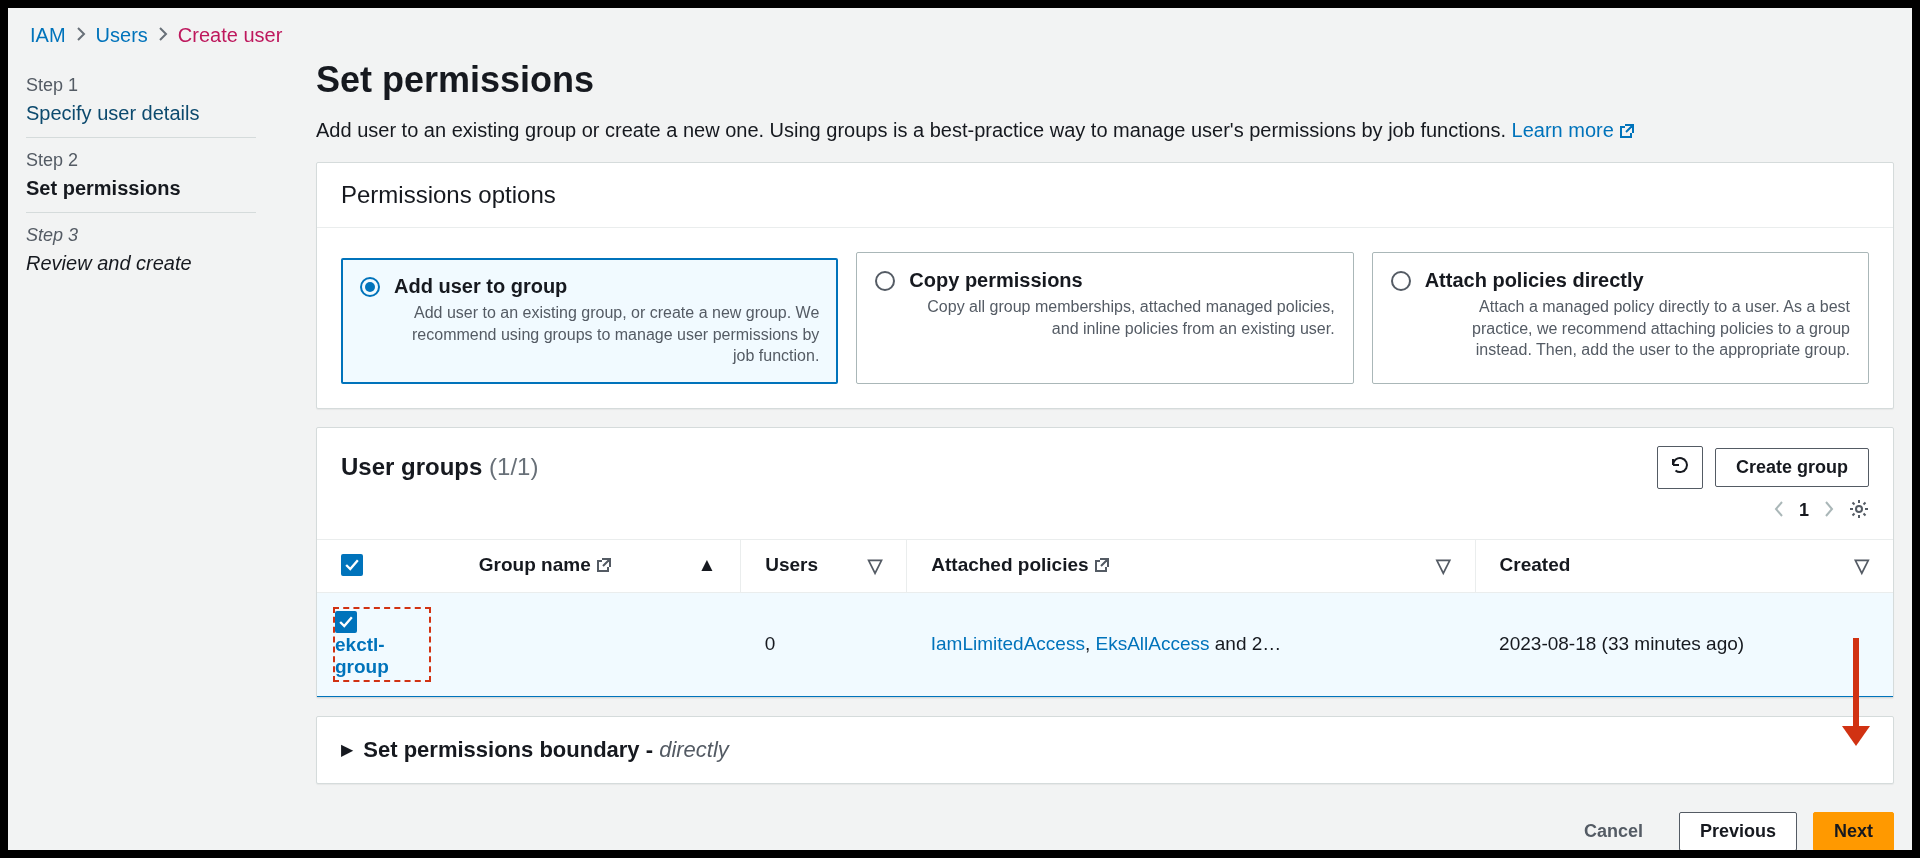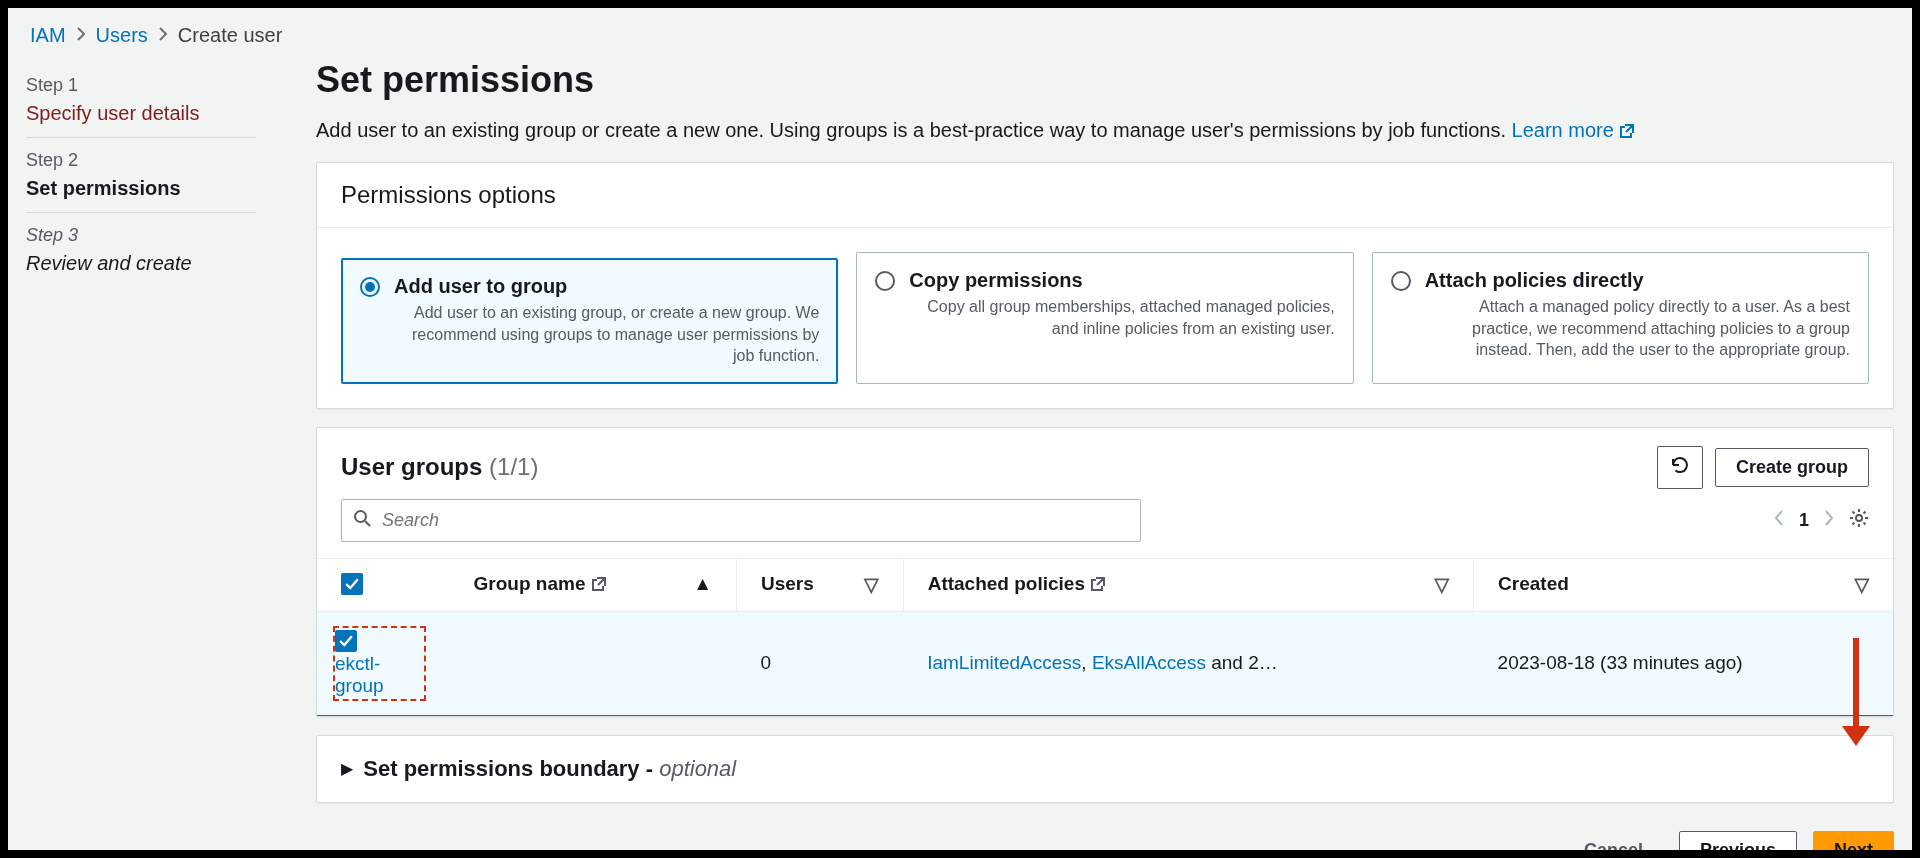--- a/index.html
+++ b/index.html
@@ -9,30 +9,30 @@
   color: #16191f;
   border: 8px solid #000;
   width: 1920px;
   height: 858px;
   overflow: hidden;
 }
 .page { display: flex; flex-direction: column; height: 100%; padding: 8px 18px 18px 18px; }
 .breadcrumb { display: flex; align-items: center; gap: 10px; font-size: 20px; padding: 8px 4px 12px 4px; }
 .breadcrumb a { color: #0073bb; text-decoration: none; }
 .breadcrumb .sep { color: #687078; font-size: 18px; }
-.breadcrumb .current { color: #404040; }
+.breadcrumb .current { color: #be185d; }
 
 .body-row { display: flex; gap: 60px; flex: 1; }
 .sidebar { width: 230px; padding-top: 4px; }
 .step { padding: 12px 0; border-bottom: 1px solid #d5dbdb; }
 .step:last-child { border-bottom: none; font-style: italic; }
 .step-label { color: #545b64; font-size: 18px; margin-bottom: 6px; }
 .step-title { font-size: 20px; color: #16191f; }
 .step.active .step-title { font-weight: 700; }
-.step.past .step-title { color: #7f1d1d; }
+.step.past .step-title { color: #0c4a6e; }
 
 .main { flex: 1; display: flex; flex-direction: column; gap: 18px; min-width: 0; }
 h1 { font-size: 36px; font-weight: 700; }
 .subtitle { font-size: 20px; color: #16191f; }
 .subtitle a { color: #0073bb; text-decoration: none; }
 
 .panel { background: #fff; border: 1px solid #d5dbdb; border-radius: 2px; box-shadow: 0 1px 1px rgba(0,0,0,.05); }
 .panel-header { padding: 18px 24px; font-size: 24px; font-weight: 400; }
 .panel-sep { border: none; border-top: 1px solid #eaeded; }
 
@@ -85,21 +85,21 @@
 .tbl thead th.sorted .sort-up { color: #16191f; }
 .check { width: 60px; }
 .chk {
   width: 22px; height: 22px; border: 2px solid #0073bb; background: #0073bb; border-radius: 2px;
   display: inline-flex; align-items: center; justify-content: center; color: #fff; cursor: pointer;
 }
 .chk svg { width: 14px; height: 14px; }
 .tbl tbody tr.selected { background: #f1faff; border-top: 1px solid #0073bb; border-bottom: 1px solid #0073bb; }
 .tbl a { color: #0073bb; text-decoration: none; }
 .ext-icon { display: inline-block; vertical-align: -2px; }
-.highlight-dashed { display: inline-block; border: 2px dashed #d13212; padding: 2px 40px 2px 0; margin-left: -8px; }
+.highlight-dashed { display: inline-block; border: 2px dashed #d13212; padding: 2px 40px 2px 0; margin-left: -8px; font-weight: bold; }
 
 .boundary { padding: 20px 24px; display: flex; align-items: center; gap: 10px; font-size: 22px; cursor: pointer; }
 .boundary .tri { font-size: 16px; }
 .boundary .opt { font-style: italic; color: #545b64; font-weight: 400; }
 
 .footer { display: flex; gap: 16px; justify-content: flex-end; align-items: center; padding-top: 10px; }
 
 .arrow-annot { position: absolute; right: 44px; bottom: 110px; pointer-events: none; }
 .arrow-annot svg { display: block; }
 
@@ -195,29 +195,20 @@
                 <svg width="20" height="20" viewBox="0 0 20 20">
                     <path d="M3 10a7 7 0 1 1 2.5 5.4M3 10V4m0 6h6" fill="none" stroke="#16191f" stroke-width="2"></path>
                   </svg>
               </span>
             </button>
             <button class="btn">Create group</button>
           </div>
         </div>
 
         <div class="toolbar-row">
-          <div class="search-wrap">
-            <span class="sicon">
-              <svg width="18" height="18" viewBox="0 0 18 18">
-                  <circle cx="7.5" cy="7.5" r="5.5" fill="none" stroke="#545b64" stroke-width="2"></circle>
-                  <path d="M12 12l5 5" stroke="#545b64" stroke-width="2"></path>
-                </svg>
-            </span>
-            <input class="search-input" placeholder="Search" style="">
-          </div>
           <div class="pager">
             <span class="pg-btn">
               <svg width="12" height="18" viewBox="0 0 12 18">
                   <path d="M9 2L3 9l6 7" fill="none" stroke="#aab7b8" stroke-width="2"></path>
                 </svg>
             </span>
             <span class="pg-num">1</span>
             <span class="pg-btn">
               <svg width="12" height="18" viewBox="0 0 12 18">
                   <path d="M3 2l6 7-6 7" fill="none" stroke="#aab7b8" stroke-width="2"></path>
@@ -291,21 +282,21 @@
               <td>2023-08-18 (33 minutes ago)</td>
             </tr>
           </tbody>
         </table>
       </div>
 
       <div class="panel">
         <div class="boundary">
           <span class="tri">▶</span>
           <span>
-            <b>Set permissions boundary - </b><span class="opt">optional</span>
+            <b>Set permissions boundary - </b><span class="opt">directly</span>
           </span>
         </div>
       </div>
 
       <div class="footer">
         <button class="btn link">Cancel</button>
         <button class="btn">Previous</button>
         <button class="btn primary">Next</button>
       </div>
     </div>

